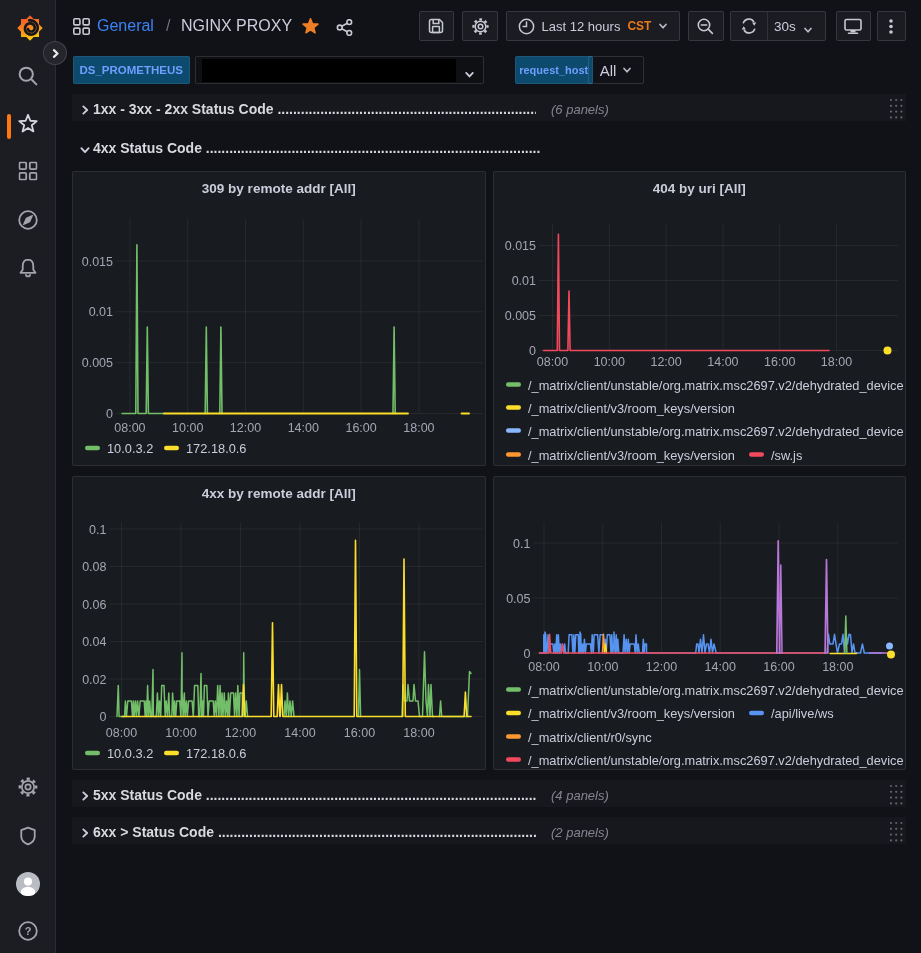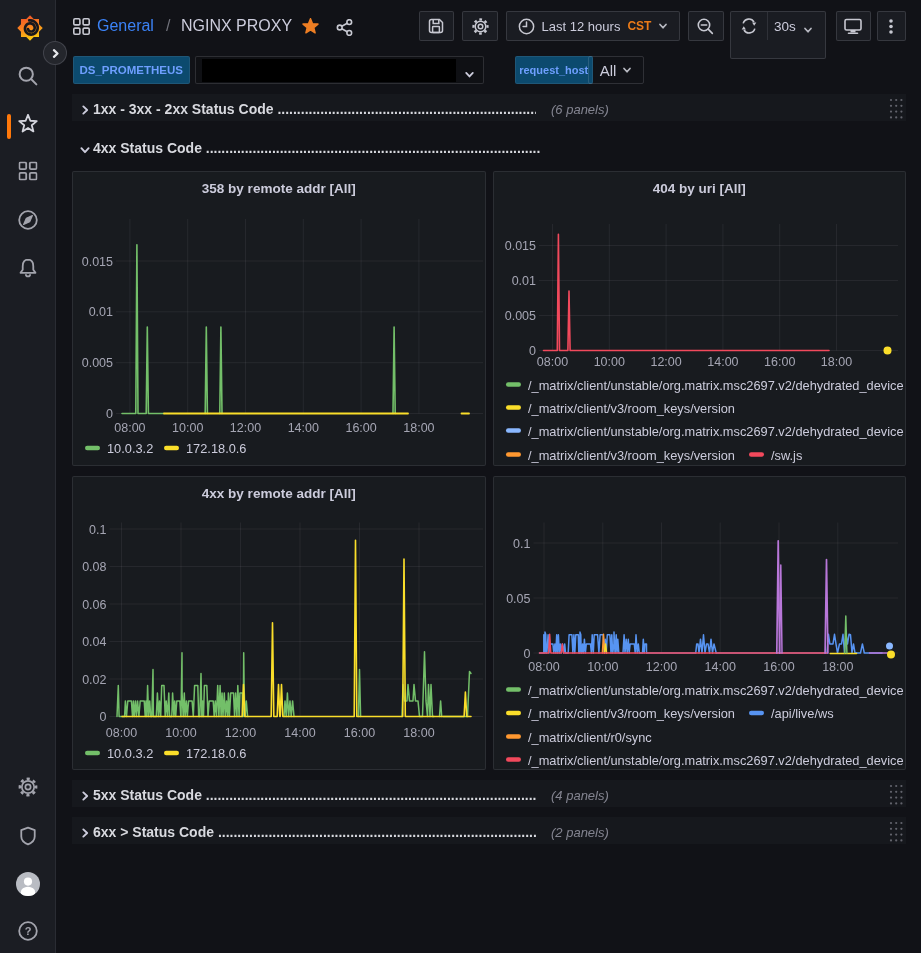--- a/index.html
+++ b/index.html
@@ -121,21 +121,21 @@
       </svg>
     </div>
   </div>
 <div style="position:absolute;left:687.5px;top:11px;width:36px;height:30px;background:#1a1c22;border:1px solid rgba(204,204,220,0.16);border-radius:2px;display:flex;align-items:center;justify-content:center;">
     <svg width="19" height="19" viewBox="0 0 19 19" style="">
       <circle cx="7.9799999999999995" cy="7.9799999999999995" r="5.7" fill="none" stroke="#c7c8d1" stroke-width="1.6"></circle>
       <line x1="12.16" y1="12.16" x2="16.34" y2="16.34" stroke="#c7c8d1" stroke-width="1.6" stroke-linecap="round"></line>
       <line x1="5.32" y1="7.9799999999999995" x2="10.64" y2="7.9799999999999995" stroke="#c7c8d1" stroke-width="1.6" stroke-linecap="round"></line>
     </svg>
   </div>
-<div style="position:absolute;left:730px;top:11px;width:96px;height:48px;background:#1a1c22;border:1px solid rgba(204,204,220,0.16);border-radius:2px">
+<div style="position:absolute;left:730px;top:11px;width:96px;height:30px;background:#1a1c22;border:1px solid rgba(204,204,220,0.16);border-radius:2px">
     <div style="position:absolute;left:8.5px;top:5px"><svg width="18" height="18" viewBox="0 0 18 18" style="">
         <path d="M3.2 6.4 A5.9 5.9 0 0 1 14.0 5.0" fill="none" stroke="#c7c8d1" stroke-width="1.6"></path>
         <polygon points="12.1,5.4 16.3,5.4 14.2,8.8" fill="#c7c8d1"></polygon>
         <path d="M14.8 11.6 A5.9 5.9 0 0 1 4.0 13.0" fill="none" stroke="#c7c8d1" stroke-width="1.6"></path>
         <polygon points="1.7,12.6 5.9,12.6 3.8,9.2" fill="#c7c8d1"></polygon>
       </svg></div>
     <div style="position:absolute;left:35.5px;top:0;width:1px;height:28px;background:rgba(204,204,220,0.12)"></div>
     <div style="position:absolute;left:43px;top:6.5px;font-size:13.5px;color:#ccccdc">30s</div>
     <div style="position:absolute;left:72px;top:9px"><svg width="10" height="10" viewBox="0 0 10 10" style="">
         <polyline points="2.0,3.5 5.0,6.800000000000001 8.0,3.5" fill="none" stroke="#b9bac3" stroke-width="1.7" stroke-linecap="round" stroke-linejoin="round"></polyline>
@@ -193,21 +193,21 @@
 </div>
 
 <div class="abs" style="left:72px;top:133px;width:834px;height:27px">
   <div class="abs" style="left:7px;top:9px"><svg width="12" height="12" viewBox="0 0 12 12" style="">
         <polyline points="2.4000000000000004,4.199999999999999 6.0,8.16 9.600000000000001,4.199999999999999" fill="none" stroke="#ccccdc" stroke-width="1.9" stroke-linecap="round" stroke-linejoin="round"></polyline>
       </svg></div>
   <div class="abs" style="left:21px;top:5.5px"><span style="display:inline-block;width:447px;overflow:hidden;white-space:nowrap;font-weight:700;font-size:14px;color:#d8d9df;vertical-align:middle">4xx Status Code ..............................................................................................................</span></div>
 </div>
 
 <div class="panel" style="left:72px;top:171px;width:413.5px;height:294.5px">
-  <div class="ptitle">358 by remote addr [All]</div>
+  <div class="ptitle">309 by remote addr [All]</div>
     <svg width="413.5" height="294.5" viewBox="0 0 413.5 294.5" style="position:absolute;left:0;top:0" font-family="Liberation Sans, sans-serif">
       <line x1="43" y1="89.0" x2="410" y2="89.0" stroke="rgba(204,204,220,0.08)" stroke-width="1"></line>
       <text x="40" y="93.5" text-anchor="end" font-size="12.5" fill="rgba(204,204,220,0.78)">0.015</text>
       <line x1="43" y1="139.8" x2="410" y2="139.8" stroke="rgba(204,204,220,0.08)" stroke-width="1"></line>
       <text x="40" y="144.3" text-anchor="end" font-size="12.5" fill="rgba(204,204,220,0.78)">0.01</text>
       <line x1="43" y1="190.7" x2="410" y2="190.7" stroke="rgba(204,204,220,0.08)" stroke-width="1"></line>
       <text x="40" y="195.2" text-anchor="end" font-size="12.5" fill="rgba(204,204,220,0.78)">0.005</text>
       <line x1="43" y1="241.5" x2="410" y2="241.5" stroke="rgba(204,204,220,0.08)" stroke-width="1"></line>
       <text x="40" y="246.0" text-anchor="end" font-size="12.5" fill="rgba(204,204,220,0.78)">0</text>
       <line x1="56.9" y1="47" x2="56.9" y2="241.5" stroke="rgba(204,204,220,0.08)" stroke-width="1"></line>

